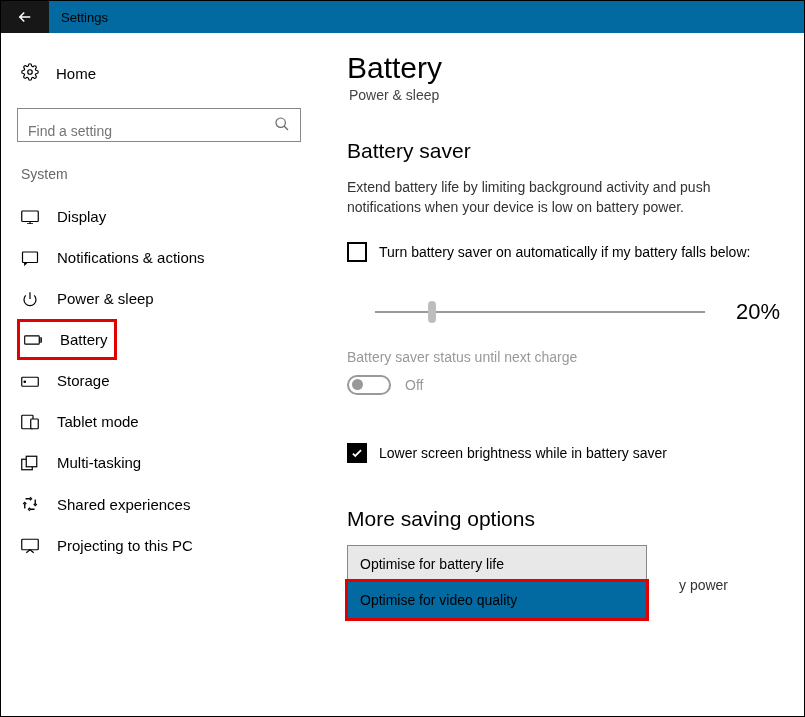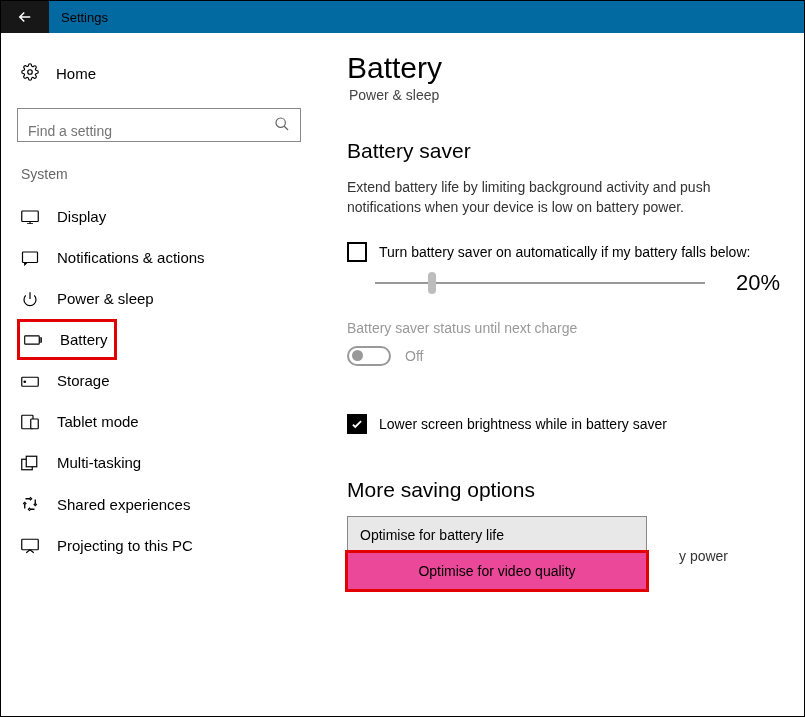--- a/index.html
+++ b/index.html
@@ -112,21 +112,21 @@
   font-size: 14px;
   color: #333;
   line-height: 1.45;
   margin-bottom: 24px;
   max-width: 420px;
 }
 .check-row {
   display: flex;
   align-items: center;
   gap: 12px;
-  margin-bottom: 8px;
+  margin-bottom: 37px;
 }
 .cbox {
   width: 20px;
   height: 20px;
   border: 2px solid #000;
   display: flex;
   align-items: center;
   justify-content: center;
 }
 .cbox.checked { background: #000; color: #fff; }
@@ -175,26 +175,25 @@
   width: 300px;
   border: 1px solid #888;
   background: #e8e8e8;
   position: relative;
 }
 .dropdown .opt {
   padding: 10px 12px;
   font-size: 14px;
 }
 .dropdown .sel {
-  background: #ec4899;
+  background: #0369a1;
   border: 3px solid #e20000;
   margin: -3px;
   position: relative;
   z-index: 2;
-  text-align: center;
 }
 .behind-text {
   position: absolute;
   left: 332px;
   top: 32px;
   font-size: 14px;
   color: #333;
 }
 .small-label { font-size: 14px; color: #333; margin: 20px 0 6px 0;}
 .dd-wrap { position: relative; }

